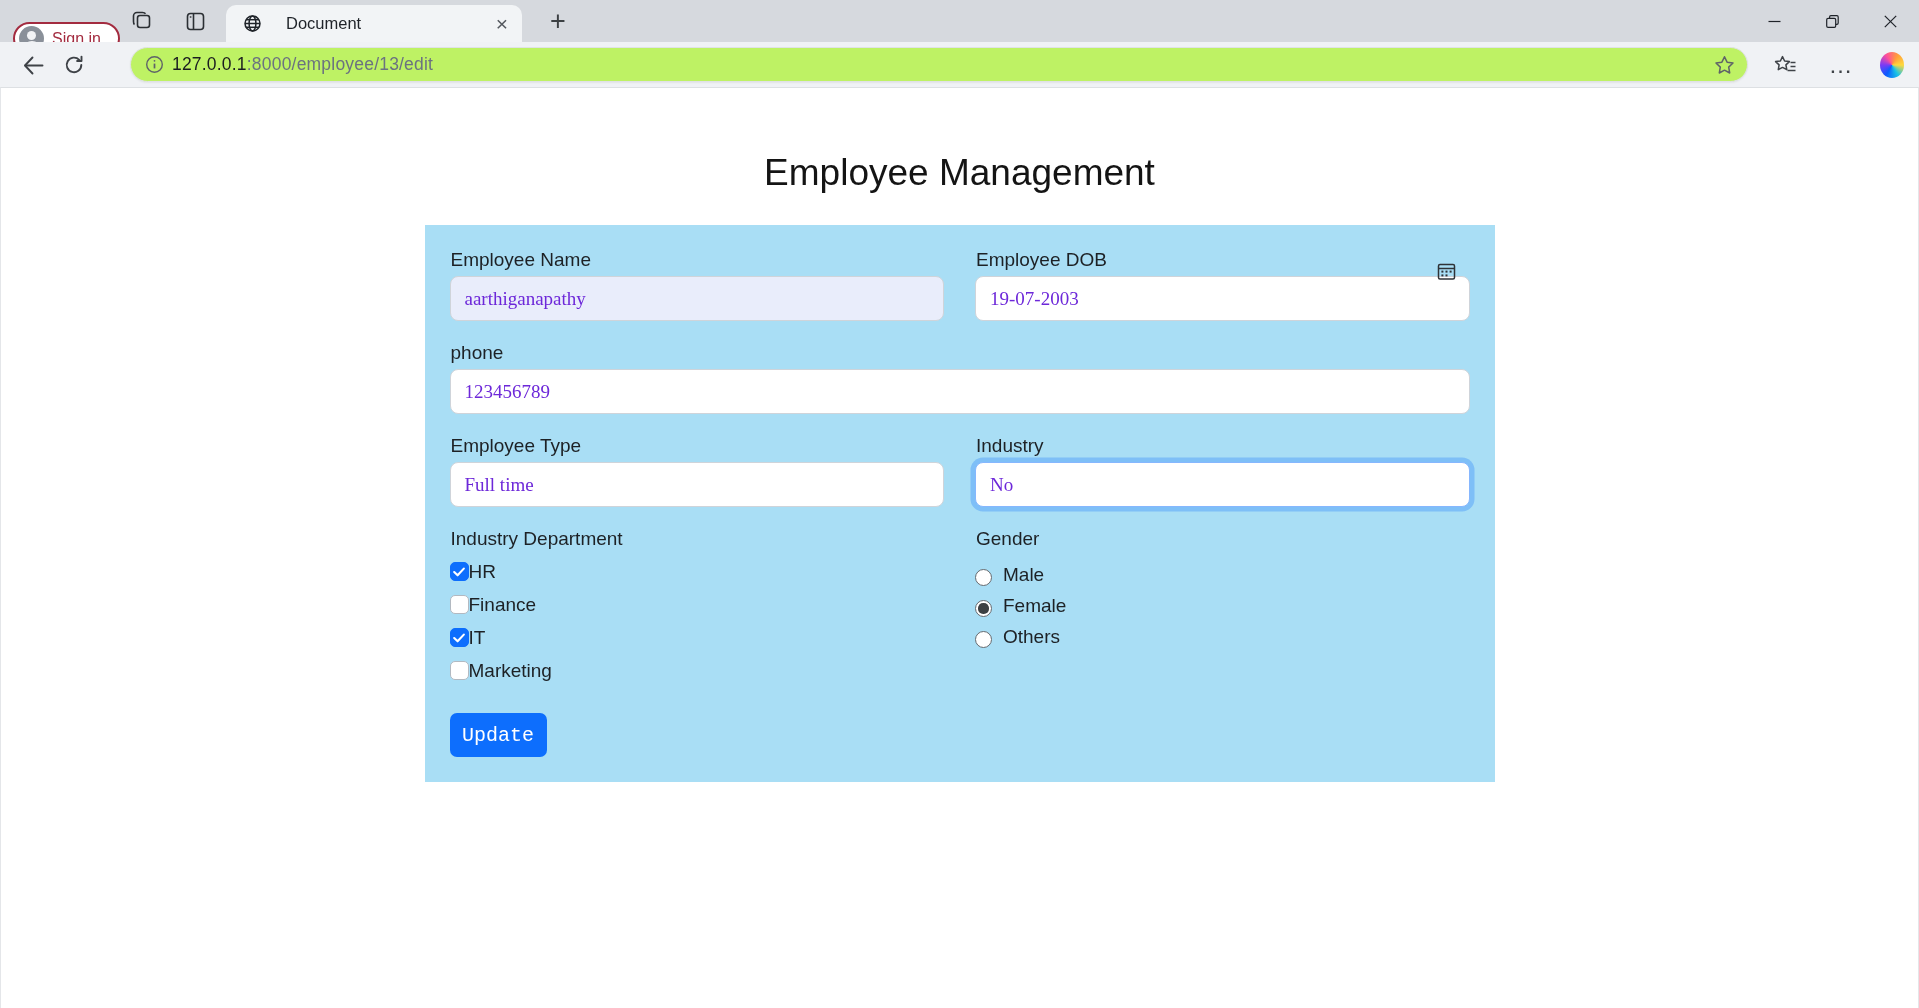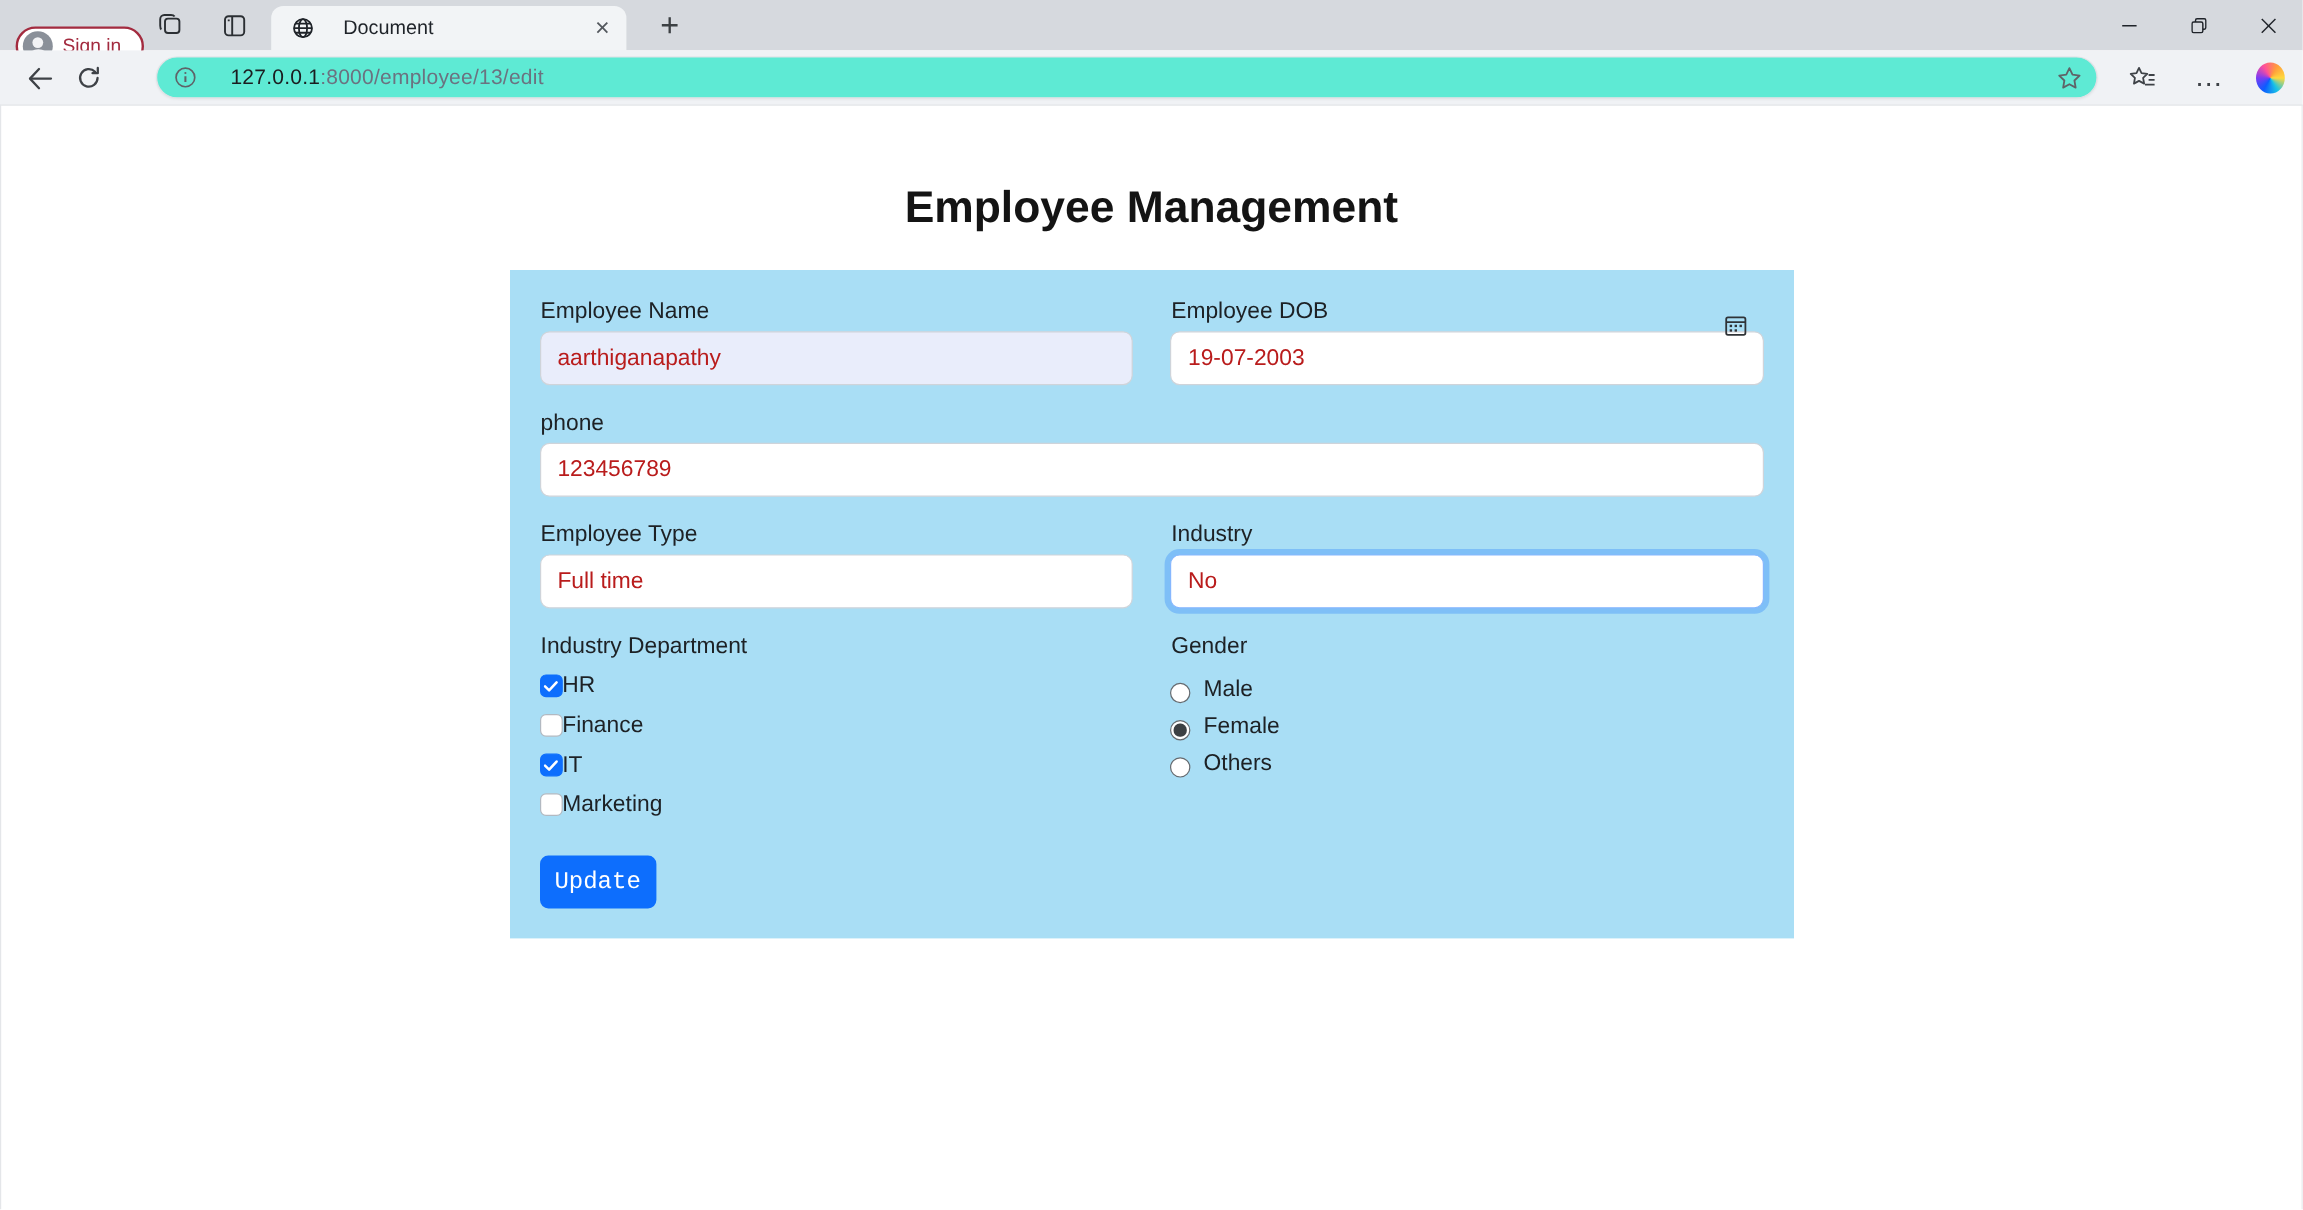--- a/index.html
+++ b/index.html
@@ -21,37 +21,37 @@
       border-radius:10px 10px 0 0;display:flex;align-items:center;padding:0 12px 0 17px;gap:24px}
   .tab-title{font-size:16.5px;color:#1f2329;flex:1}
   .tab-close{font-size:21px;color:#54585e;line-height:1;cursor:pointer;padding:0 2px}
   .newtab{position:absolute;left:543px;top:5px;width:30px;height:32px;font-size:27px;font-weight:300;
       color:#3c4043;display:flex;align-items:center;justify-content:center;cursor:pointer}
   .win-controls{position:absolute;right:0;top:0;height:42px;display:flex}
   .win-btn{width:58px;height:42px;display:flex;align-items:center;justify-content:center;cursor:pointer}
 
   .toolbar{position:relative;height:45px;background:#f0f2f5}
   .nav-ic{position:absolute;top:11px;width:24px;height:24px;display:flex;align-items:center;justify-content:center;cursor:pointer}
-  .addressbar{position:absolute;left:130px;top:5px;width:1618px;height:35px;background:#5eead4;
+  .addressbar{position:absolute;left:130px;top:5px;width:1618px;height:35px;background:#bef264;
       border:1px solid #e0e2e6;border-radius:18px;box-shadow:0 1px 2px rgba(0,0,0,.06);
-      display:flex;align-items:center;padding:0 12px 0 14px;gap:28px}
+      display:flex;align-items:center;padding:0 12px 0 14px;gap:8px}
   .url{flex:1;font-size:17.5px;letter-spacing:.2px}
   .url .host{color:#1b1d20}
   .url .rest{color:#6b7280}
 
   .viewport{position:relative;height:921px;background:#fff;
       border-left:1px solid #e4e6e9;border-right:1px solid #e4e6e9;border-top:1px solid #dde0e3}
 
   
-  .page-title{margin:64px 0 0;text-align:center;font-size:37px;font-weight:700;color:#141414}
+  .page-title{margin:64px 0 0;text-align:center;font-size:37px;font-weight:400;color:#141414}
   .panel{width:1070px;margin:31px auto 0;background:#a9def5;padding:24px 25px 25px}
   .grid2{display:grid;grid-template-columns:1fr 1fr;column-gap:31px}
   .field-label{display:block;font-size:19px;color:#1d2125;margin:0 0 5px 1px}
   .tinput{width:100%;height:45px;border:1px solid #cfd4da;border-radius:8px;background:#fff;
-      padding:0 14px;font-size:19px;color:#b91c1c;font-family:Liberation Sans, sans-serif;outline:none}
+      padding:0 14px;font-size:19px;color:#6d28d9;font-family:Liberation Serif, serif;outline:none}
   .autofill{background:#e9edfb}
   .focused{border:1px solid #86b7fe;box-shadow:0 0 0 4.5px rgba(13,110,253,.28)}
   .mt{margin-top:21px}
   .dob-wrap{position:relative}
   .cal{position:absolute;right:13px;top:12px}
   .check-row{display:flex;align-items:center;height:33px;cursor:pointer}
   .cb{width:19px;height:19px;border:1px solid #b2b9c1;border-radius:5px;background:#fff;
       display:flex;align-items:center;justify-content:center;flex:none}
   .cb svg{display:none}
   .cb.checked{background:#0d6efd;border-color:#0d6efd}

